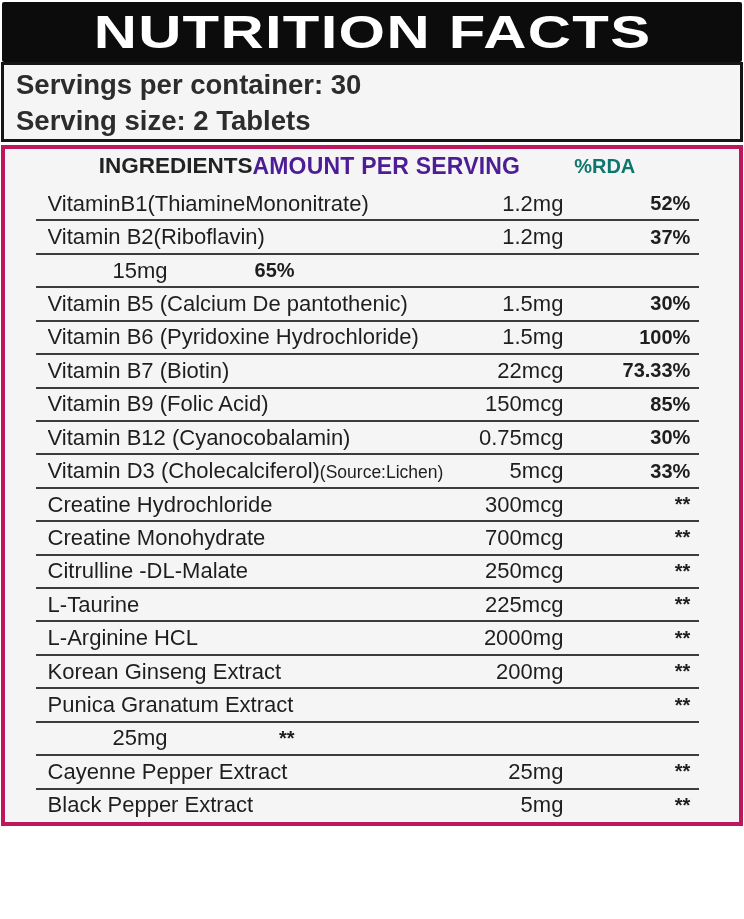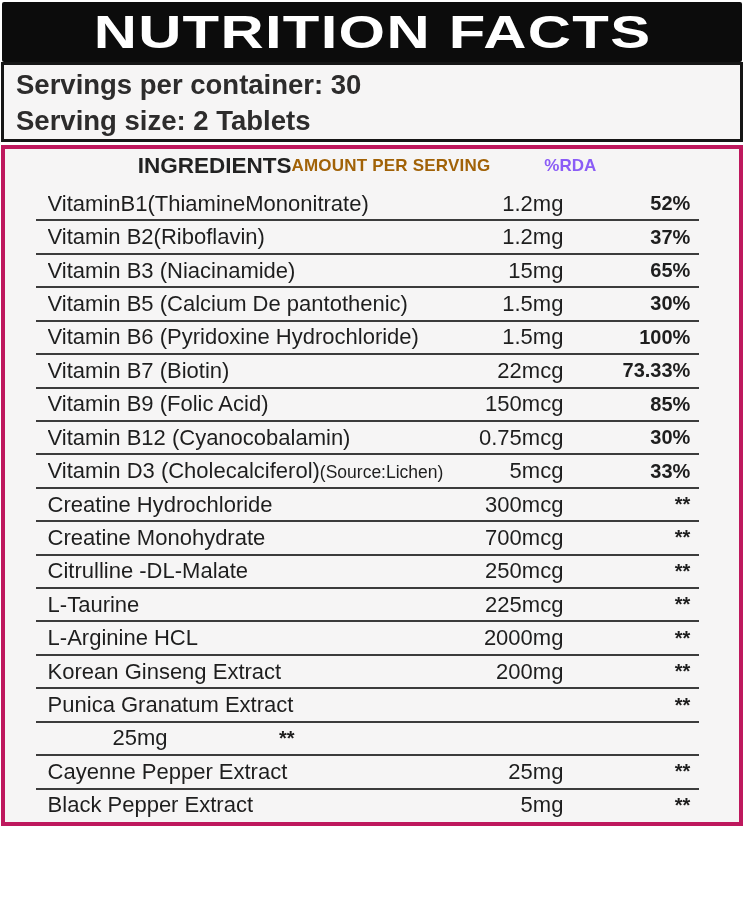--- a/index.html
+++ b/index.html
@@ -39,22 +39,22 @@
     position:absolute; left:1px; top:145px; width:742px; height:681px;
     background:#f6f5f5; border:4px solid #be185d;
     display:flex; flex-direction:column;align-items:center;
   }
   .table-header {
     height:32px; flex:0 0 32px;
     display:flex; align-items:center;
     padding:2px 22px 0 12px;
   }
   .col-ingredients { flex:1; font-size:22.5px; font-weight:bold; color:#222222; }
-  .col-amount { font-size:17px; font-weight:bold; color:#a16207; margin-right:54px; letter-spacing:0.2px; }
-  .col-rda { font-size:17px; font-weight:bold; color:#8b5cf6; }
+  .col-amount { font-size:23px; font-weight:bold; color:#4c1d95; margin-right:54px; letter-spacing:0.2px; }
+  .col-rda { font-size:20px; font-weight:bold; color:#0f766e; }
 
   .header-divider { flex:0 0 6px; height:6px; background:#101010; margin-right:9px; }
 
   .table-rows { flex:1; display:flex; flex-direction:column; }
   .table-row {
     flex:1; position:relative;
     display:flex; align-items:center;
     padding-left:12px;
   }
   .table-row:not(:last-child)::after {
@@ -92,21 +92,20 @@
     <span class="ingredient-name"><span>VitaminB1(ThiamineMononitrate)</span></span>
     <span class="ingredient-amount">1.2mg</span>
     <span class="ingredient-rda">52%</span>
   </div>
         <div class="table-row">
     <span class="ingredient-name"><span>Vitamin B2(Riboflavin)</span></span>
     <span class="ingredient-amount">1.2mg</span>
     <span class="ingredient-rda">37%</span>
   </div>
         <div class="table-row">
-    <span class="ingredient-name"><span>Vitamin B3 (Niacinamide)</span></span>
     <span class="ingredient-amount">15mg</span>
     <span class="ingredient-rda">65%</span>
   </div>
         <div class="table-row">
     <span class="ingredient-name"><span>Vitamin B5 (Calcium De pantothenic)</span></span>
     <span class="ingredient-amount">1.5mg</span>
     <span class="ingredient-rda">30%</span>
   </div>
         <div class="table-row">
     <span class="ingredient-name"><span>Vitamin B6 (Pyridoxine Hydrochloride)</span></span>

